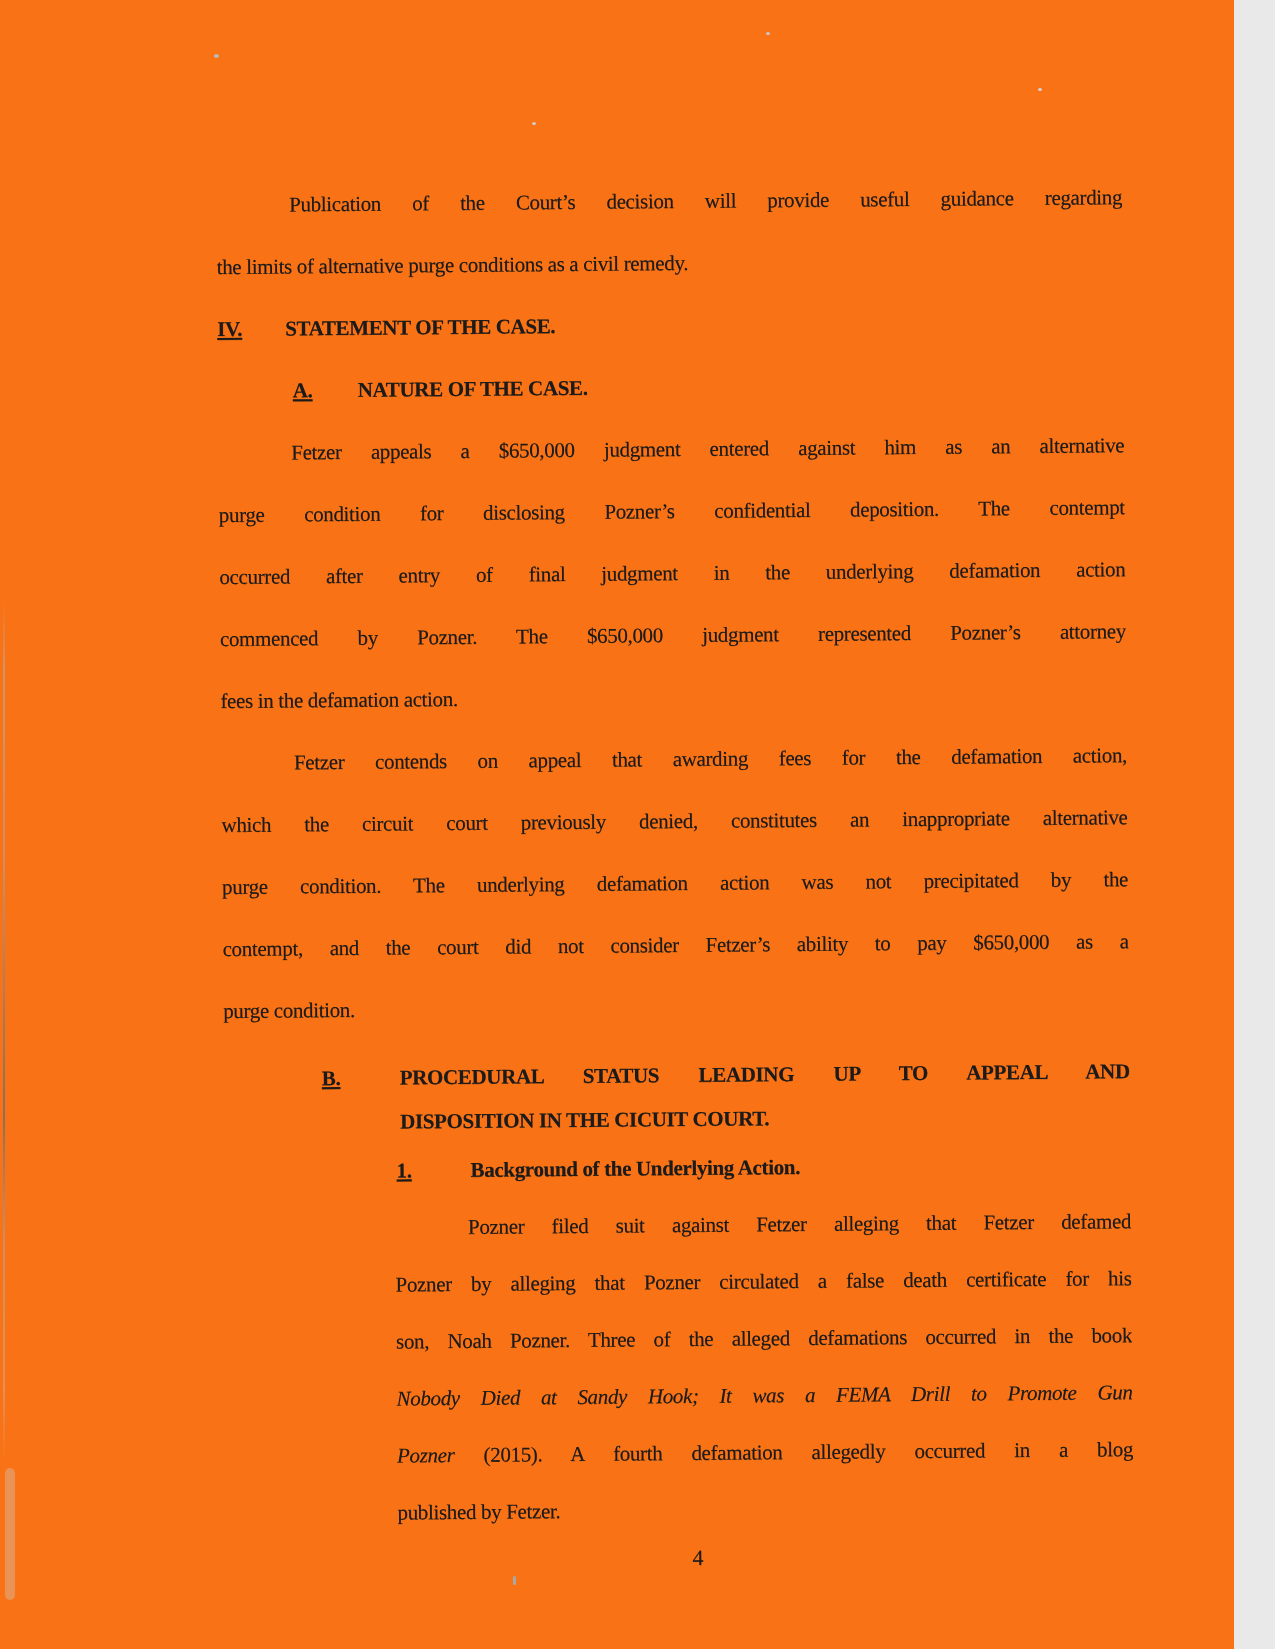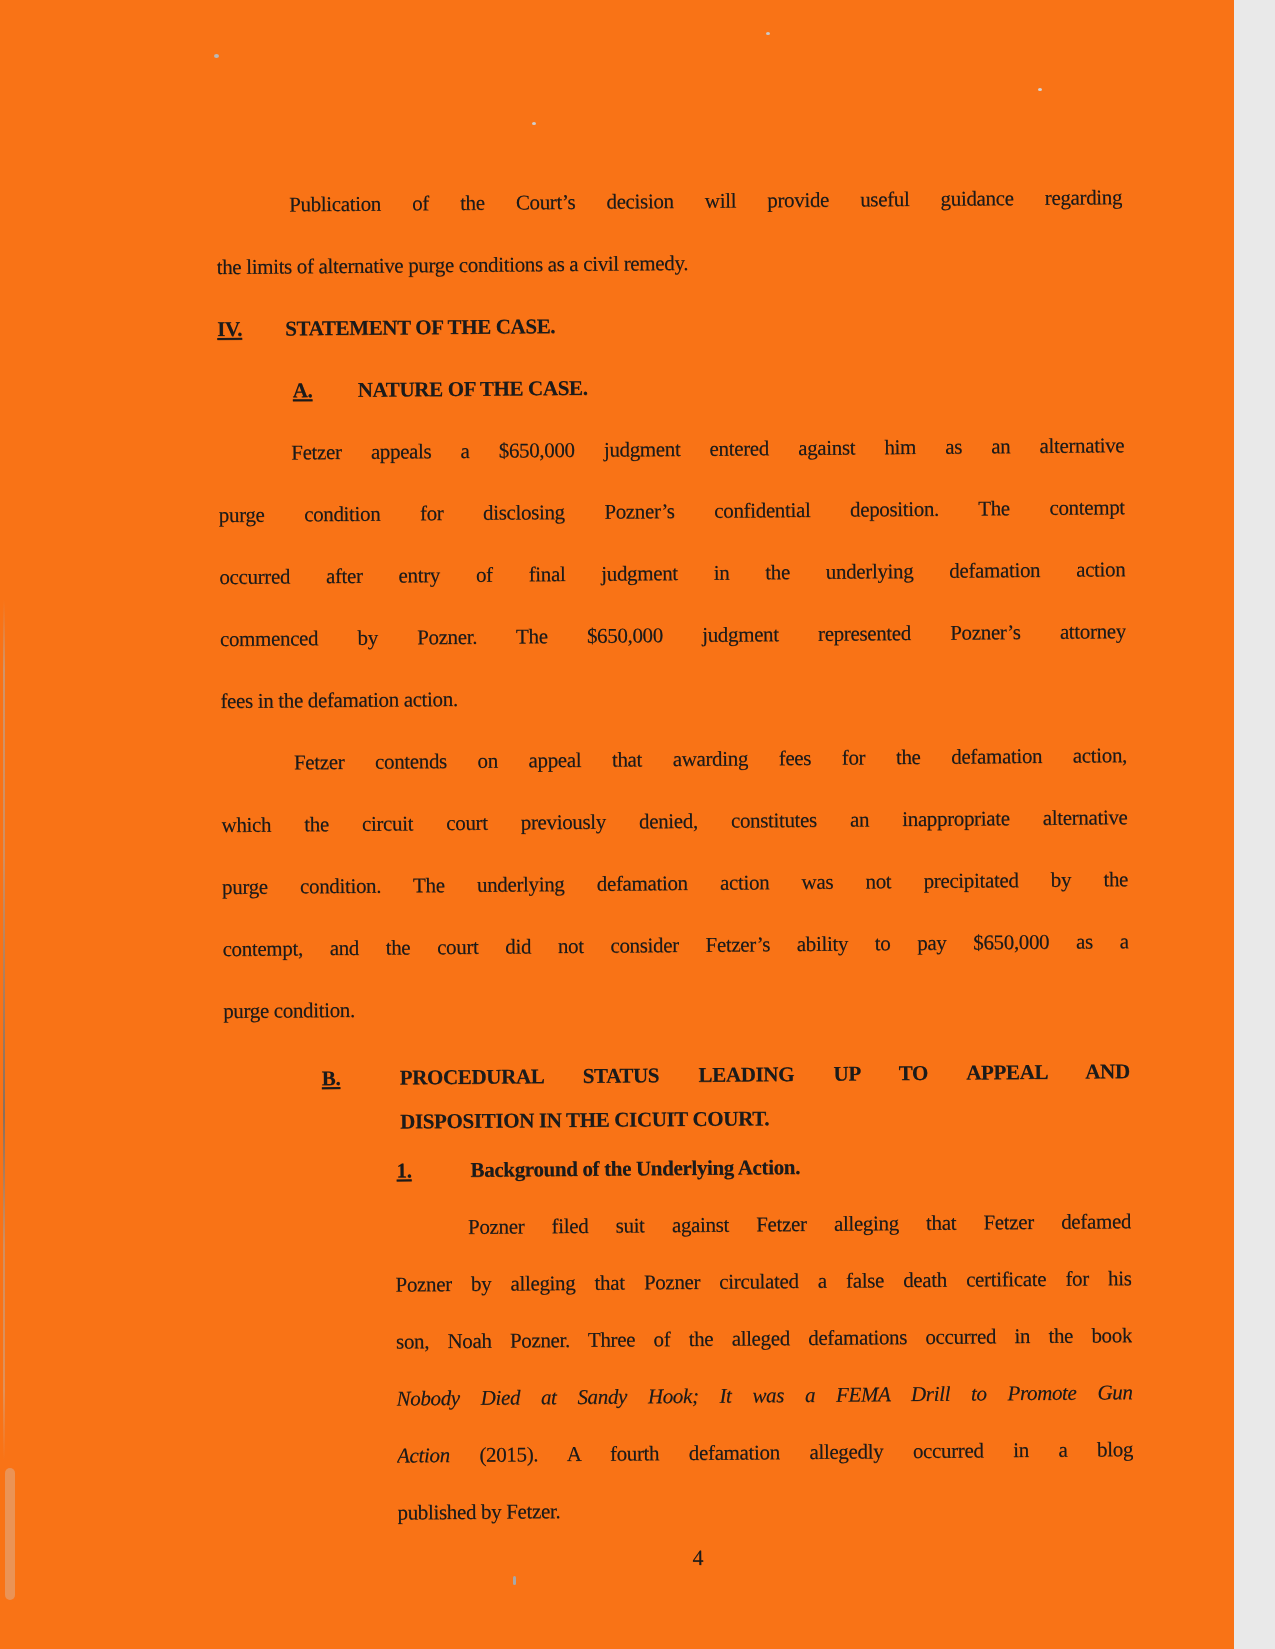--- a/index.html
+++ b/index.html
@@ -123,20 +123,20 @@
     <div class="hrow h-1">
       <span class="num">1.</span>
       <span>Background of the Underlying Action.</span>
     </div>
 
     <div class="p4">
       <div class="ln l57 j fl">Pozner filed suit against Fetzer alleging that Fetzer defamed</div>
       <div class="ln l57 j">Pozner by alleging that Pozner circulated a false death certificate for his</div>
       <div class="ln l57 j">son, Noah Pozner.  Three of the alleged defamations occurred in the book</div>
       <div class="ln l57 j it">Nobody Died at Sandy Hook; It was a FEMA Drill to Promote Gun</div>
-      <div class="ln l57 j"><span class="it">Action</span><span> (2015).  A fourth defamation allegedly occurred in a blog</span></div>
+      <div class="ln l57 j"><span class="it">Pozner</span><span> (2015).  A fourth defamation allegedly occurred in a blog</span></div>
       <div class="ln l57">published by Fetzer.</div>
     </div>
 
     <div class="pageno">4</div>
 
   </div>
 </div>
 
 </body></html>

